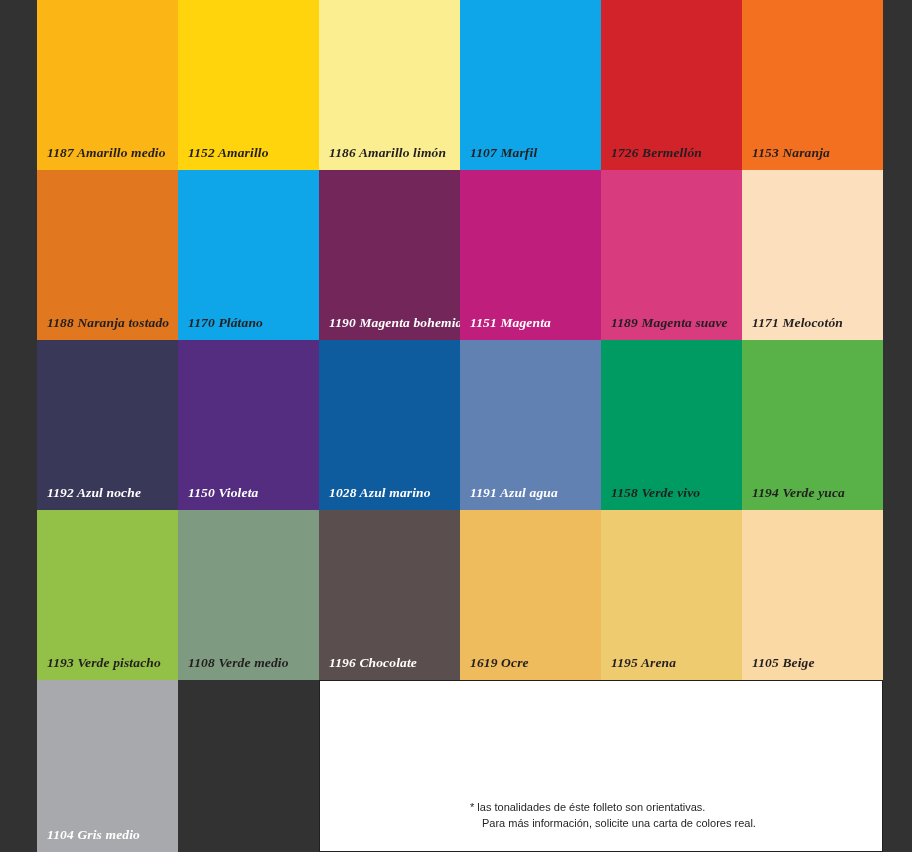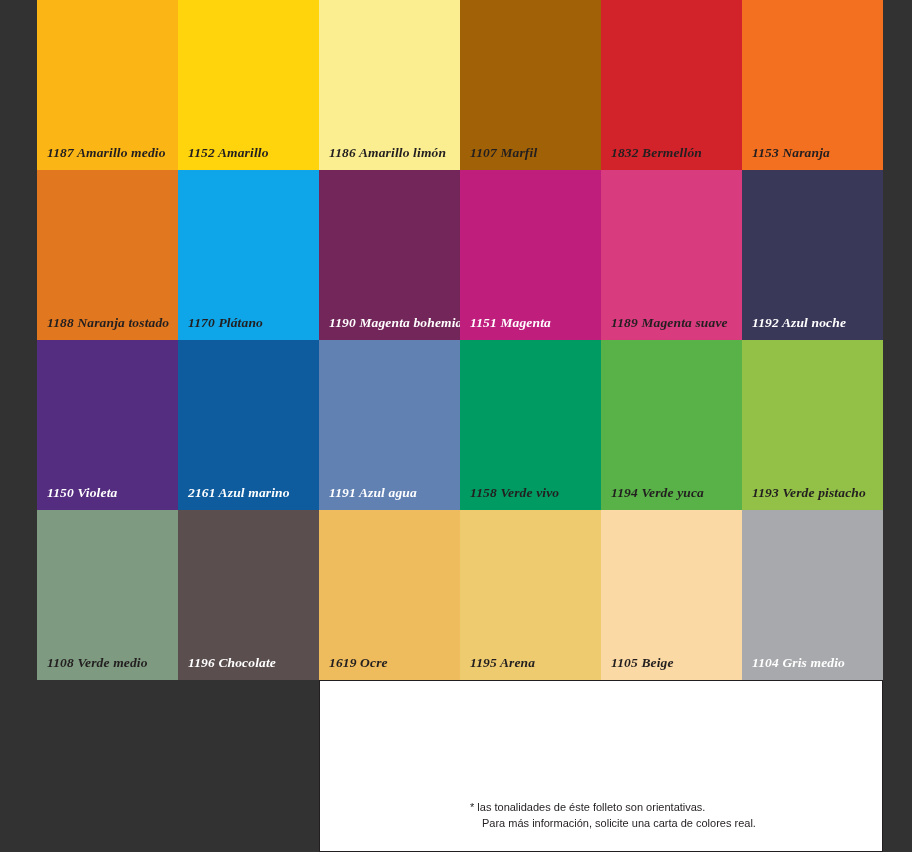--- a/index.html
+++ b/index.html
@@ -98,52 +98,55 @@
   <div id="grid">
       <div class="swatch" style="background: rgb(251, 182, 21);">
         <span class="swatch-label dark">1187 Amarillo medio</span>
       </div>
       <div class="swatch" style="background: rgb(255, 212, 13);">
         <span class="swatch-label dark">1152 Amarillo</span>
       </div>
       <div class="swatch" style="background: rgb(251, 238, 145);">
         <span class="swatch-label dark">1186 Amarillo limón</span>
       </div>
-      <div class="swatch" style="background: #a16207;">
+      <div class="swatch" style="background: #0ea5e9;">
         <span class="swatch-label dark">1107 Marfil</span>
       </div>
       <div class="swatch" style="background: rgb(210, 35, 42);">
-        <span class="swatch-label dark">1832 Bermellón</span>
+        <span class="swatch-label dark">1726 Bermellón</span>
       </div>
       <div class="swatch" style="background: rgb(243, 112, 33);">
         <span class="swatch-label dark">1153 Naranja</span>
       </div>
       <div class="swatch" style="background: rgb(225, 120, 32);">
         <span class="swatch-label dark">1188 Naranja tostado</span>
       </div>
       <div class="swatch" style="background: #0ea5e9;">
         <span class="swatch-label dark">1170 Plátano</span>
       </div>
       <div class="swatch" style="background: rgb(115, 38, 90);">
         <span class="swatch-label light">1190 Magenta bohemia</span>
       </div>
       <div class="swatch" style="background: rgb(191, 30, 125);">
         <span class="swatch-label light">1151 Magenta</span>
       </div>
       <div class="swatch" style="background: rgb(217, 59, 127); padding-left: 48px;">
         <span class="swatch-label dark">1189 Magenta suave</span>
       </div>
+      <div class="swatch" style="background: rgb(252, 224, 189);">
+        <span class="swatch-label dark">1171 Melocotón</span>
+      </div>
       <div class="swatch" style="background: rgb(58, 56, 89);">
         <span class="swatch-label light">1192 Azul noche</span>
       </div>
       <div class="swatch" style="background: rgb(84, 44, 128);">
         <span class="swatch-label light">1150 Violeta</span>
       </div>
       <div class="swatch" style="background: rgb(14, 92, 158);">
-        <span class="swatch-label light">2161 Azul marino</span>
+        <span class="swatch-label light">1028 Azul marino</span>
       </div>
       <div class="swatch" style="background: rgb(98, 129, 179); text-align: right;">
         <span class="swatch-label light">1191 Azul agua</span>
       </div>
       <div class="swatch" style="background: rgb(0, 155, 99);">
         <span class="swatch-label dark">1158 Verde vivo</span>
       </div>
       <div class="swatch" style="background: rgb(88, 178, 71);">
         <span class="swatch-label dark">1194 Verde yuca</span>
       </div>

